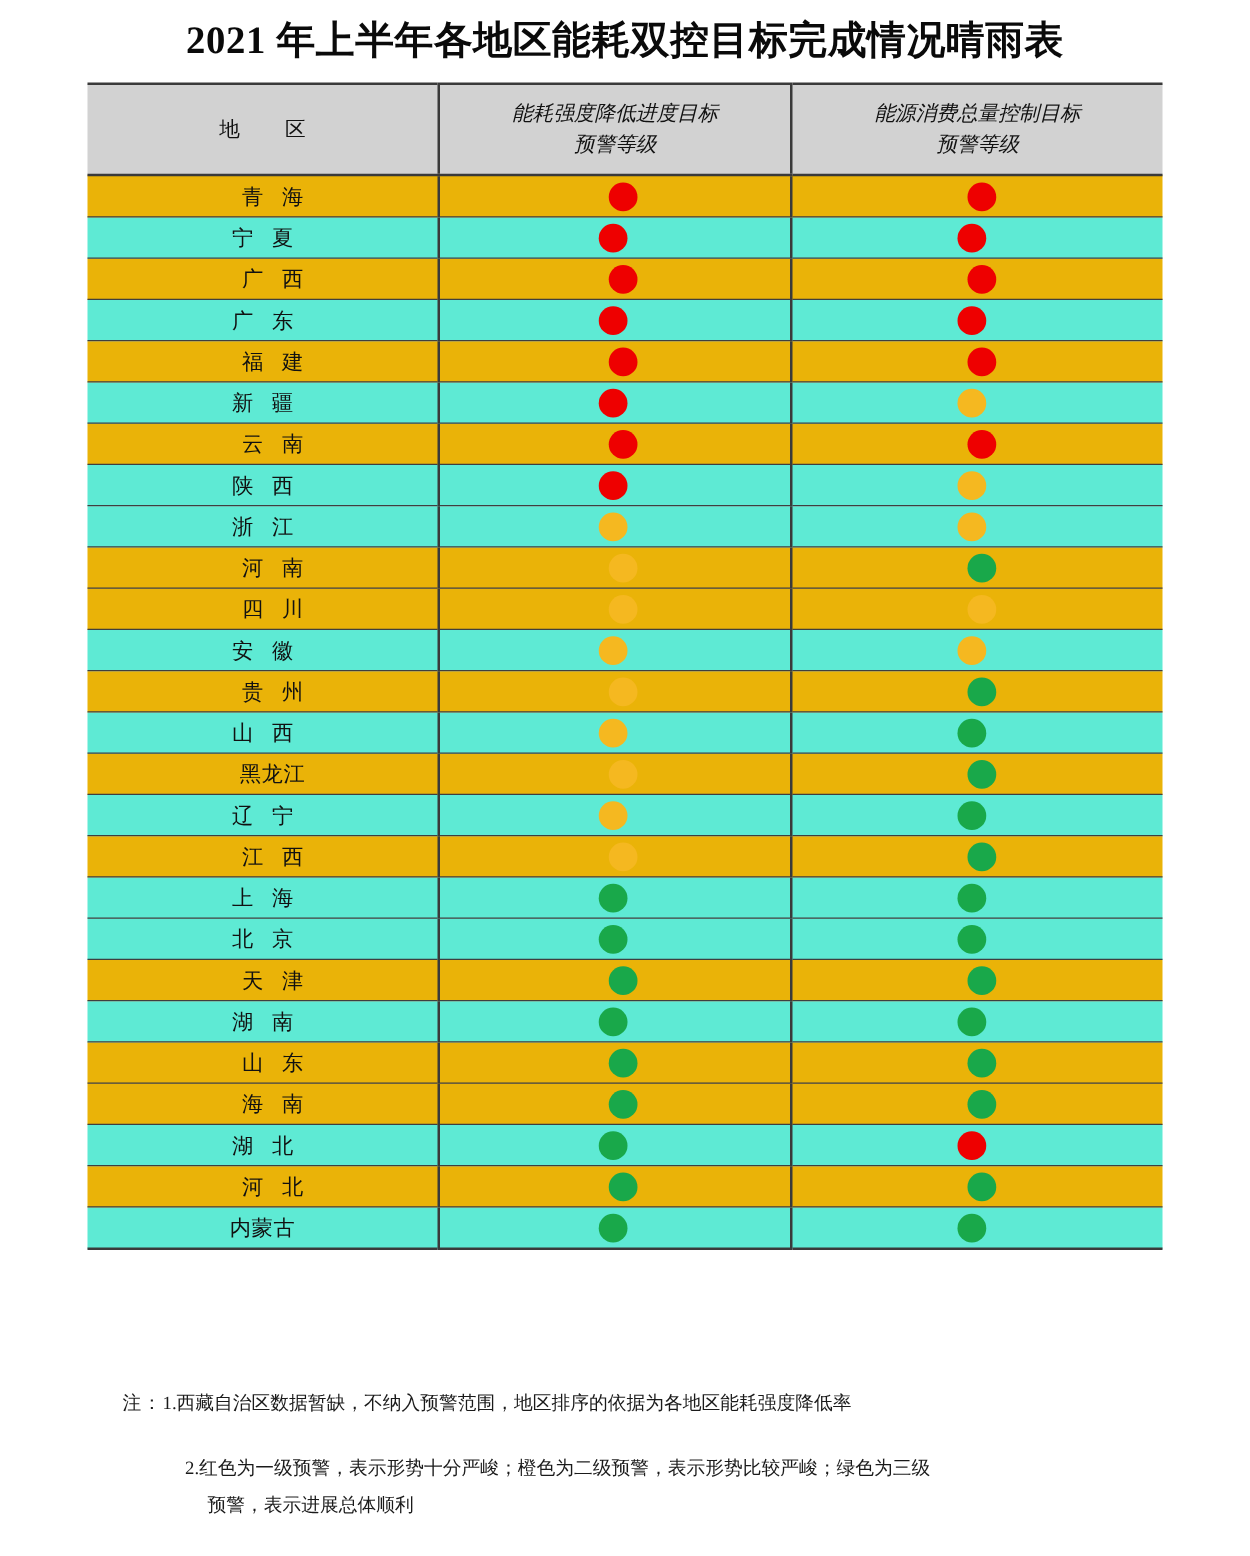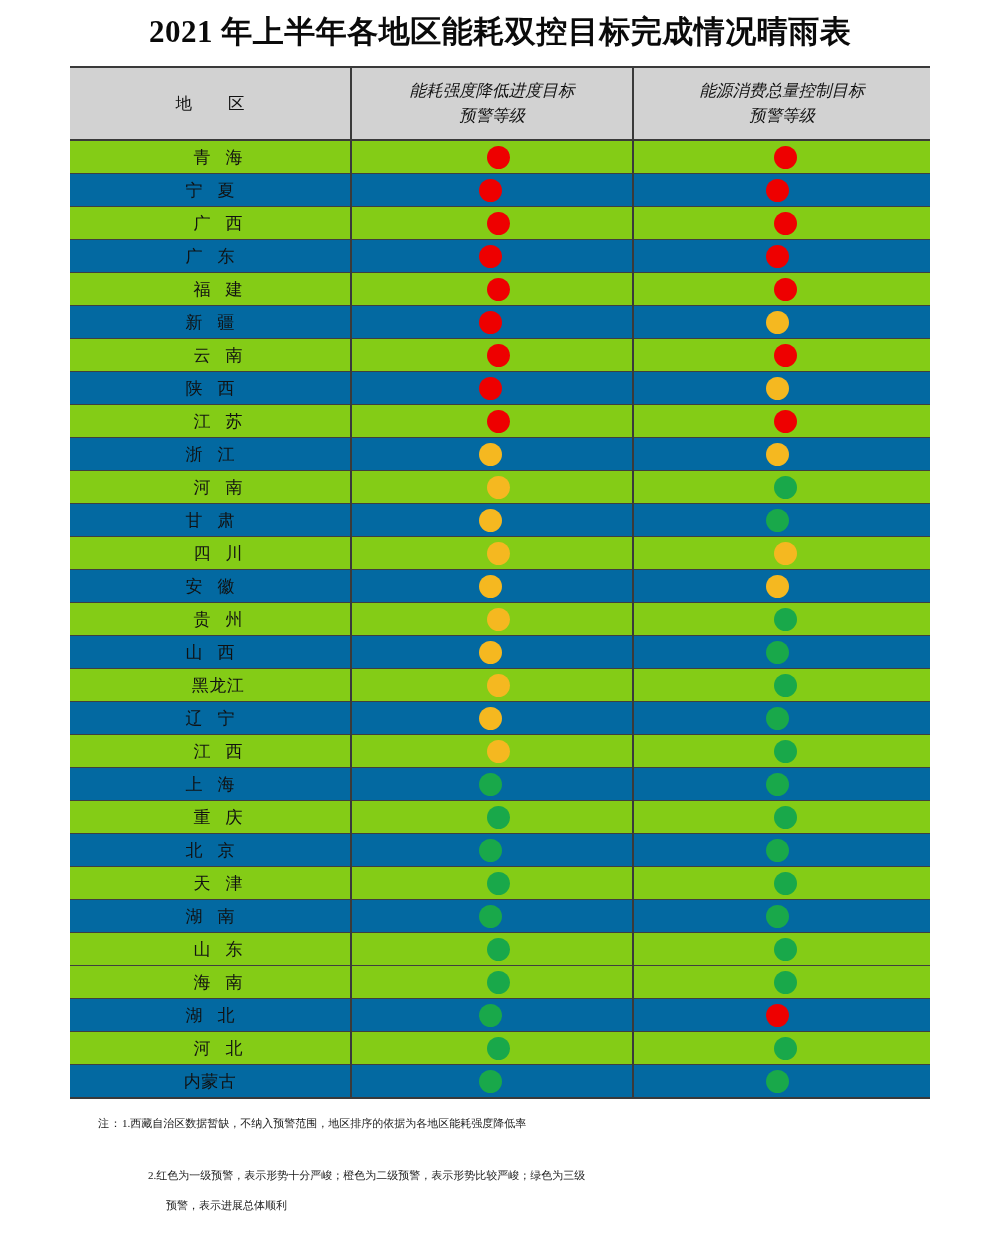--- a/index.html
+++ b/index.html
@@ -67,22 +67,22 @@
   thead th.col-div { border-left: 2px solid #3a3a3a; }
   .hdr-region {
     letter-spacing: 16px;
     padding-left: 16px;
     display: inline-block;
   }
   .hdr-line { display: block; font-style: italic; }
 
   
   tbody tr { height: 32px; }
-  tbody tr.row-odd  td { background: #84cc16; padding-left: 16px; }
-  tbody tr.row-even td { background: #0369a1; }
+  tbody tr.row-odd  td { background: #eab308; padding-left: 16px; }
+  tbody tr.row-even td { background: #5eead4; }
   tbody tr td {
     border-top: 1px solid #3f3f3f;
     padding: 0;
     height: 32px;
     vertical-align: middle;
   }
   tbody tr:first-child td { border-top: none; }
   tbody td.col-div { border-left: 2px solid #3a3a3a; }
 
   td.region-cell {
@@ -116,21 +116,21 @@
   
   td.dot-cell.col-a .dot { margin-left: -4px; }
   td.dot-cell.col-b .dot { margin-left: -10px; }
 
   
   .notes {
     position: absolute;
     left: 70px;
     top: 1108px;
     width: 880px;
-    font-size: 11px;
+    font-size: 15px;
     line-height: 30px;
     color: #1a1a1a;
     font-family: "Liberation Serif", "DejaVu Serif", serif;
   }
   .note-line { white-space: nowrap; }
   .note-line.n1 { padding-left: 28px; }
   .note-line.n2 { padding-left: 78px; white-space: normal; margin-top: 22px; }
   .note-line.n3 { padding-left: 96px; }
   .note-label { letter-spacing: 1px; }
 </style>
@@ -195,40 +195,30 @@
         <tr class="row-odd">
           <td class="region-cell"><span class="region-name">云南</span></td>
           <td class="dot-cell col-div col-a"><span class="dot red"></span></td>
           <td class="dot-cell col-div col-b"><span class="dot red"></span></td>
         </tr>
         <tr class="row-even">
           <td class="region-cell"><span class="region-name">陕西</span></td>
           <td class="dot-cell col-div col-a"><span class="dot red"></span></td>
           <td class="dot-cell col-div col-b"><span class="dot orange"></span></td>
         </tr>
-        <tr class="row-odd">
-          <td class="region-cell"><span class="region-name">江苏</span></td>
-          <td class="dot-cell col-div col-a"><span class="dot red"></span></td>
-          <td class="dot-cell col-div col-b"><span class="dot red"></span></td>
-        </tr>
         <tr class="row-even">
           <td class="region-cell"><span class="region-name">浙江</span></td>
           <td class="dot-cell col-div col-a"><span class="dot orange"></span></td>
           <td class="dot-cell col-div col-b"><span class="dot orange"></span></td>
         </tr>
         <tr class="row-odd">
           <td class="region-cell"><span class="region-name">河南</span></td>
           <td class="dot-cell col-div col-a"><span class="dot orange"></span></td>
           <td class="dot-cell col-div col-b"><span class="dot green"></span></td>
         </tr>
-        <tr class="row-even">
-          <td class="region-cell"><span class="region-name">甘肃</span></td>
-          <td class="dot-cell col-div col-a"><span class="dot orange"></span></td>
-          <td class="dot-cell col-div col-b"><span class="dot green"></span></td>
-        </tr>
         <tr class="row-odd">
           <td class="region-cell"><span class="region-name">四川</span></td>
           <td class="dot-cell col-div col-a"><span class="dot orange"></span></td>
           <td class="dot-cell col-div col-b"><span class="dot orange"></span></td>
         </tr>
         <tr class="row-even">
           <td class="region-cell"><span class="region-name">安徽</span></td>
           <td class="dot-cell col-div col-a"><span class="dot orange"></span></td>
           <td class="dot-cell col-div col-b"><span class="dot orange"></span></td>
         </tr>
@@ -252,25 +242,20 @@
           <td class="dot-cell col-div col-a"><span class="dot orange"></span></td>
           <td class="dot-cell col-div col-b"><span class="dot green"></span></td>
         </tr>
         <tr class="row-odd">
           <td class="region-cell"><span class="region-name">江西</span></td>
           <td class="dot-cell col-div col-a"><span class="dot orange"></span></td>
           <td class="dot-cell col-div col-b"><span class="dot green"></span></td>
         </tr>
         <tr class="row-even">
           <td class="region-cell"><span class="region-name">上海</span></td>
-          <td class="dot-cell col-div col-a"><span class="dot green"></span></td>
-          <td class="dot-cell col-div col-b"><span class="dot green"></span></td>
-        </tr>
-        <tr class="row-odd">
-          <td class="region-cell"><span class="region-name">重庆</span></td>
           <td class="dot-cell col-div col-a"><span class="dot green"></span></td>
           <td class="dot-cell col-div col-b"><span class="dot green"></span></td>
         </tr>
         <tr class="row-even">
           <td class="region-cell"><span class="region-name">北京</span></td>
           <td class="dot-cell col-div col-a"><span class="dot green"></span></td>
           <td class="dot-cell col-div col-b"><span class="dot green"></span></td>
         </tr>
         <tr class="row-odd">
           <td class="region-cell"><span class="region-name">天津</span></td>

